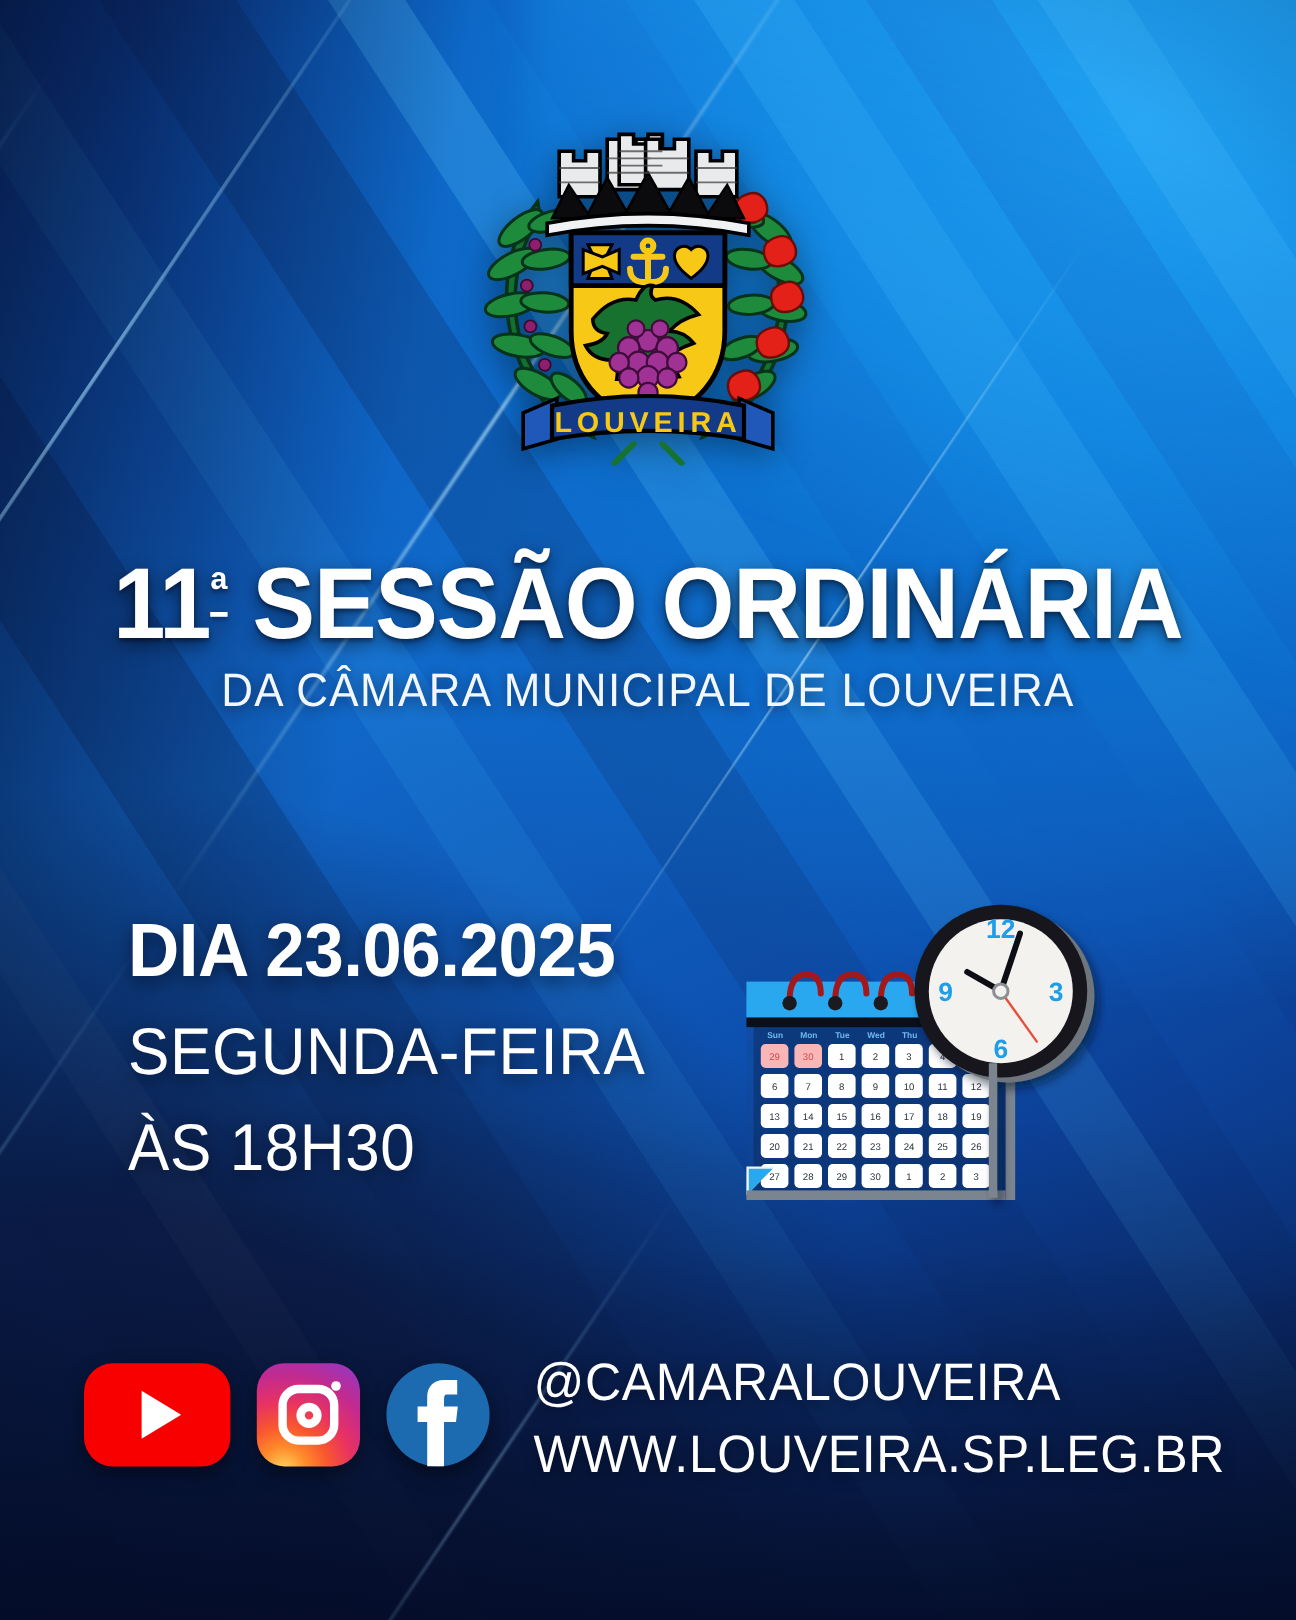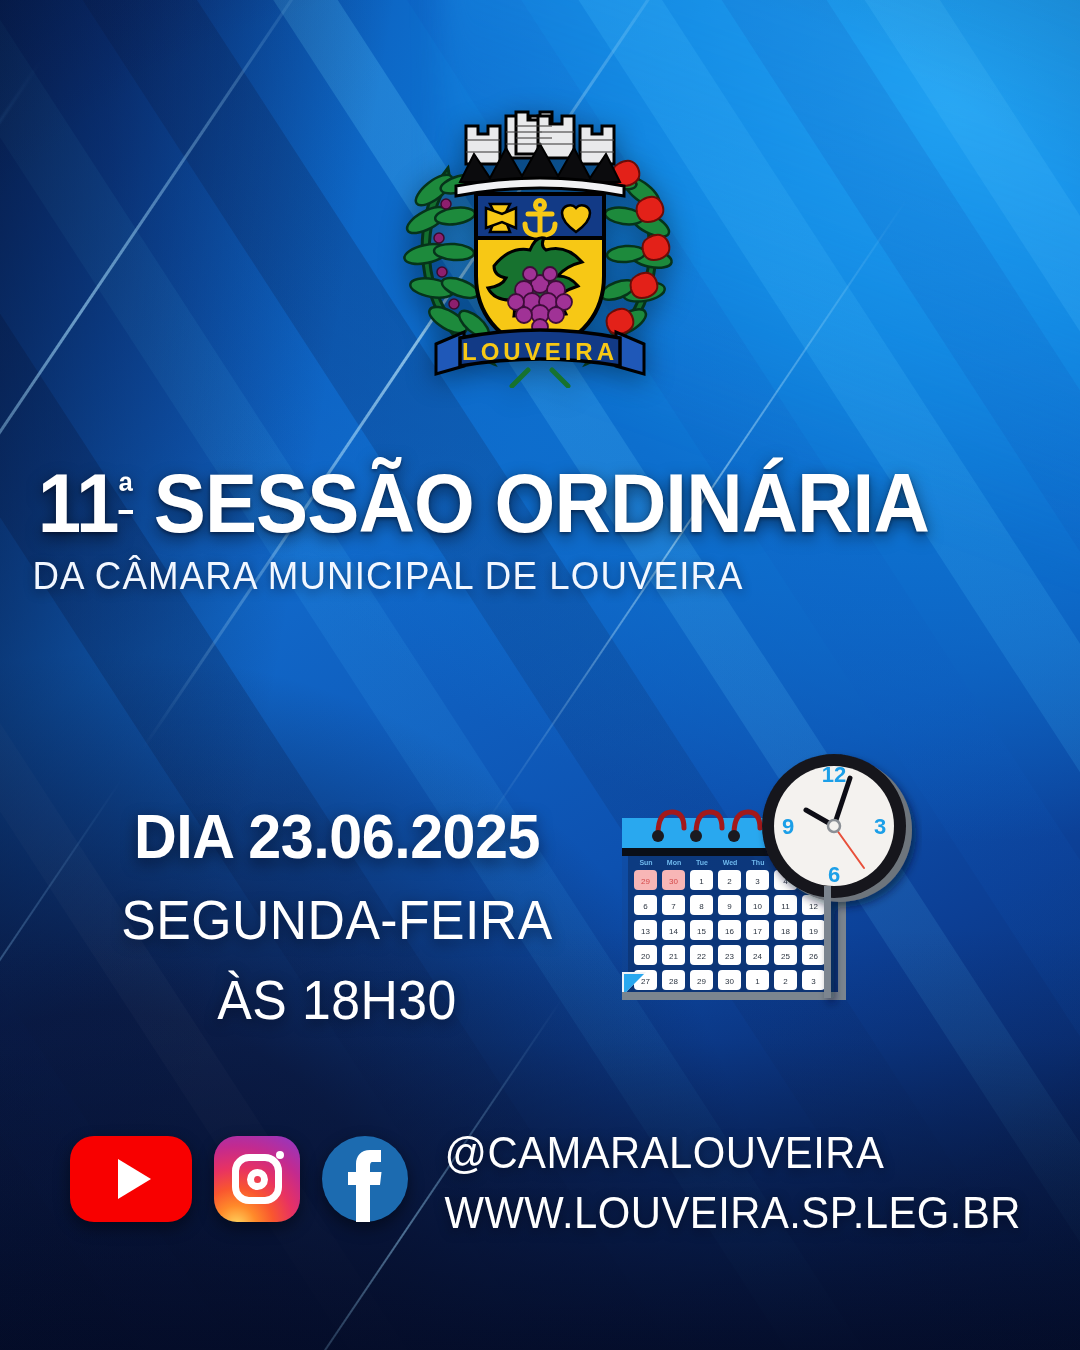--- a/index.html
+++ b/index.html
@@ -57,21 +57,21 @@
 
   
   .crest{
     position:absolute;left:50%;top:108px;transform:translateX(-50%);
     width:300px;height:280px;
     filter:drop-shadow(0 6px 14px rgba(0,0,0,.40));
   }
 
   
   .title-block{
-    position:absolute;left:0;right:0;top:462px;text-align:left;
+    position:absolute;left:0;right:0;top:462px;text-align:center;
   }
   .title-main{
     font-family:"Liberation Sans", sans-serif;
     font-weight:700;
     font-size:84px;
     line-height:.98;
     letter-spacing:-1px;
     color:#ffffff;
     transform:scaleX(.93);
     text-shadow:0 5px 16px rgba(0,0,10,.55), 0 2px 4px rgba(0,0,20,.45);
@@ -92,21 +92,21 @@
     font-weight:300;
     letter-spacing:1.2px;
     color:#f2f7ff;
     transform:scaleX(.94);
     text-shadow:0 3px 11px rgba(0,0,16,.48);
     white-space:nowrap;
   }
 
   
   .date-block{
-    position:absolute;left:92px;top:756px;width:490px;text-align:center;margin-top:44px;
+    position:absolute;left:92px;top:756px;width:490px;text-align:left;
   }
   .date-line1{
     font-size:63px;font-weight:700;color:#fff;letter-spacing:-.5px;
     transform:scaleX(.94);
     text-shadow:0 5px 15px rgba(0,0,14,.55);
     white-space:nowrap;margin:0;
   }
   .date-line2{
     margin:16px 0 0 0;
     font-size:55px;font-weight:300;color:#fff;letter-spacing:.5px;

